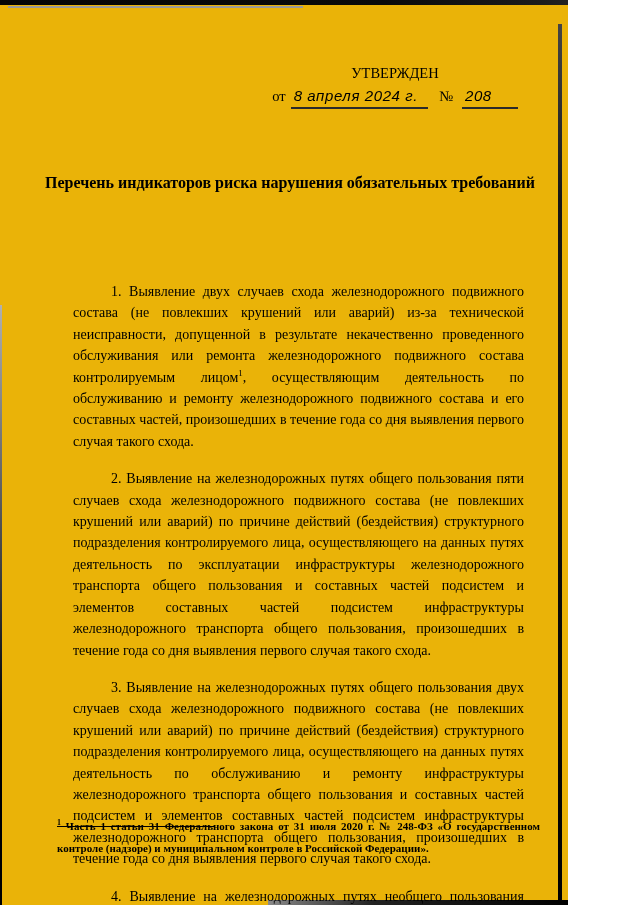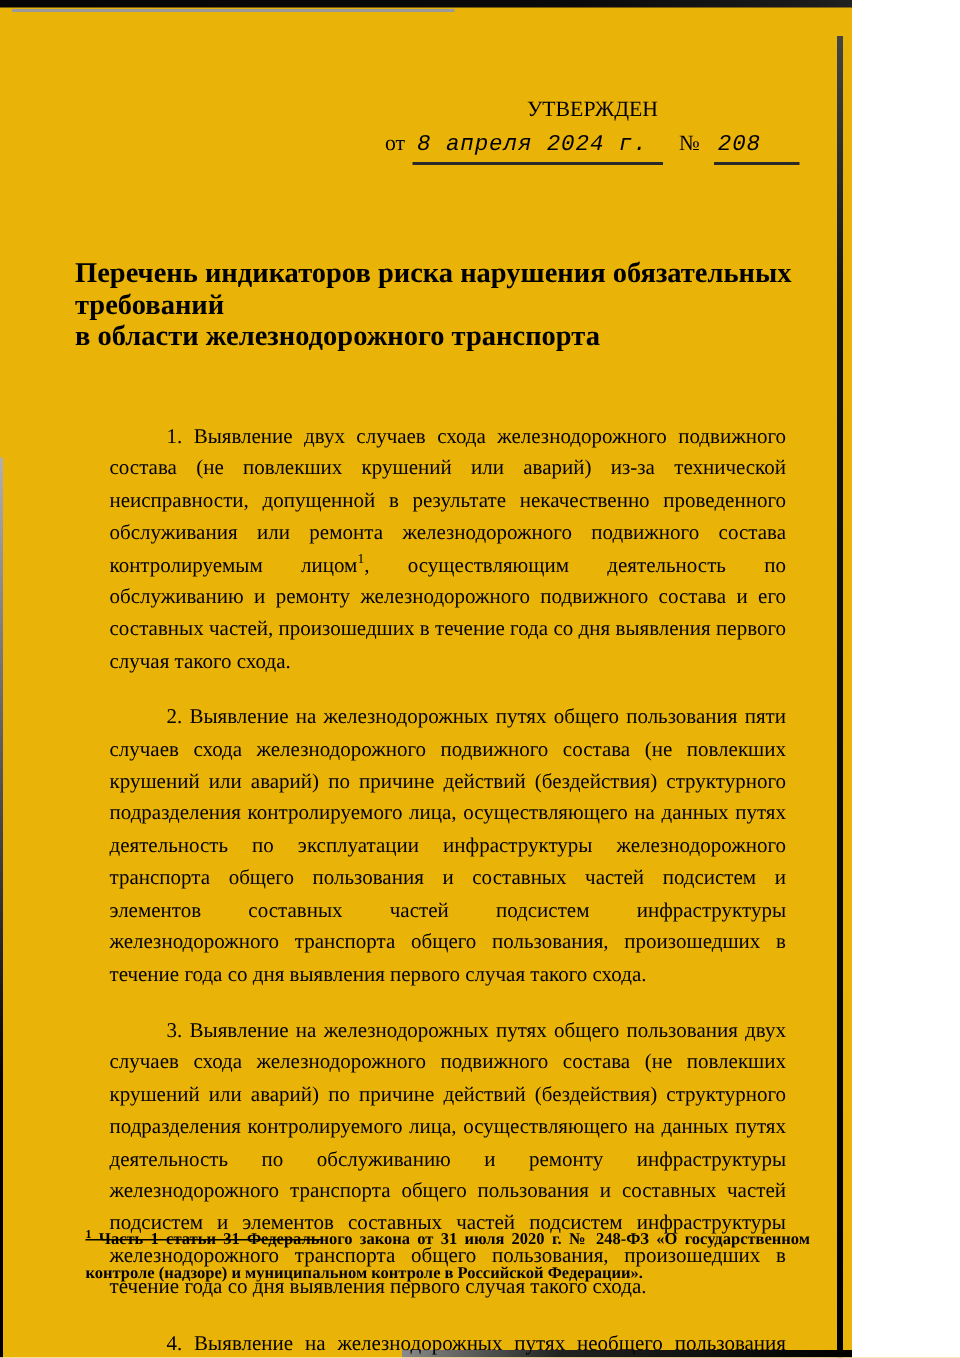--- a/index.html
+++ b/index.html
@@ -39,35 +39,35 @@
   .approval {
     position: absolute; top: 62px; right: 34px; width: 278px;
     text-align: center;
     font-size: 14.5px; line-height: 22px;
   }
   .approval-date-line {
     display: flex; align-items: baseline; justify-content: center;
     white-space: nowrap; gap: 5px; margin-top: 1px;
   }
   .handwritten {
-    font-family: Liberation Mono, monospace;
+    font-family: Liberation Sans, sans-serif;
     font-style: italic;
     font-size: 15px;
     letter-spacing: 0.6px;
     border-bottom: 2px solid #2a2a2a;
     padding: 0 10px 0 3px;
   }
   .hw-number { padding-right: 26px; margin-left: 4px; }
   .num-sign { margin-left: 6px; }
 
   
   .doc-title {
-    position: absolute; top: 172px; left: 50px; right: 28px;
-    text-align: left; font-weight: bold;
-    font-size: 19px; line-height: 21px;
+    position: absolute; top: 172px; left: 40px; right: 28px;
+    text-align: center; font-weight: bold;
+    font-size: 16px; line-height: 21px;
   }
 
   
   .body-text {
     position: absolute; top: 265px; left: 57px; right: 28px;
     font-size: 14px; line-height: 21.4px;
     text-align: justify;
   }
   .body-text p { margin: 16px; text-indent: 38px; }
   .fn-ref { font-size: 9px; vertical-align: super; line-height: 0; }
@@ -101,21 +101,20 @@
     <div class="approval-date-line">
       <span>от</span>
       <span class="handwritten">8 апреля 2024 г.</span>
       <span class="num-sign">№</span>
       <span class="handwritten hw-number">208</span>
     </div>
   </div>
 
   <div class="doc-title">
     <div>Перечень индикаторов риска нарушения обязательных требований</div>
-    <div>в области железнодорожного транспорта</div>
   </div>
 
   <div class="body-text">
     <p><span>1. Выявление двух случаев схода железнодорожного подвижного состава (не повлекших крушений или аварий) из-за технической неисправности, допущенной в результате некачественно проведенного обслуживания или ремонта железнодорожного подвижного состава контролируемым лицом</span><sup class="fn-ref">1</sup><span>, осуществляющим деятельность по обслуживанию и ремонту железнодорожного подвижного состава и его составных частей, произошедших в течение года со дня выявления первого случая такого схода.</span></p>
     <p>2. Выявление на железнодорожных путях общего пользования пяти случаев схода железнодорожного подвижного состава (не повлекших крушений или аварий) по причине действий (бездействия) структурного подразделения контролируемого лица, осуществляющего на данных путях деятельность по эксплуатации инфраструктуры железнодорожного транспорта общего пользования и составных частей подсистем и элементов составных частей подсистем инфраструктуры железнодорожного транспорта общего пользования, произошедших в течение года со дня выявления первого случая такого схода.</p>
     <p>3. Выявление на железнодорожных путях общего пользования двух случаев схода железнодорожного подвижного состава (не повлекших крушений или аварий) по причине действий (бездействия) структурного подразделения контролируемого лица, осуществляющего на данных путях деятельность по обслуживанию и ремонту инфраструктуры железнодорожного транспорта общего пользования и составных частей подсистем и элементов составных частей подсистем инфраструктуры железнодорожного транспорта общего пользования, произошедших в течение года со дня выявления первого случая такого схода.</p>
     <p>4. Выявление на железнодорожных путях необщего пользования двух случаев схода железнодорожного подвижного состава (не повлекших крушений или аварий) по причине действий (бездействия) контролируемого лица, осуществляющего на данных путях деятельность по эксплуатации железнодорожных путей необщего пользования и составных частей подсистем и элементов составных частей подсистем железнодорожных путей необщего пользования, произошедших в течение года со дня выявления первого случая такого схода.</p>
   </div>
 
   <div class="footnote-rule"></div>

